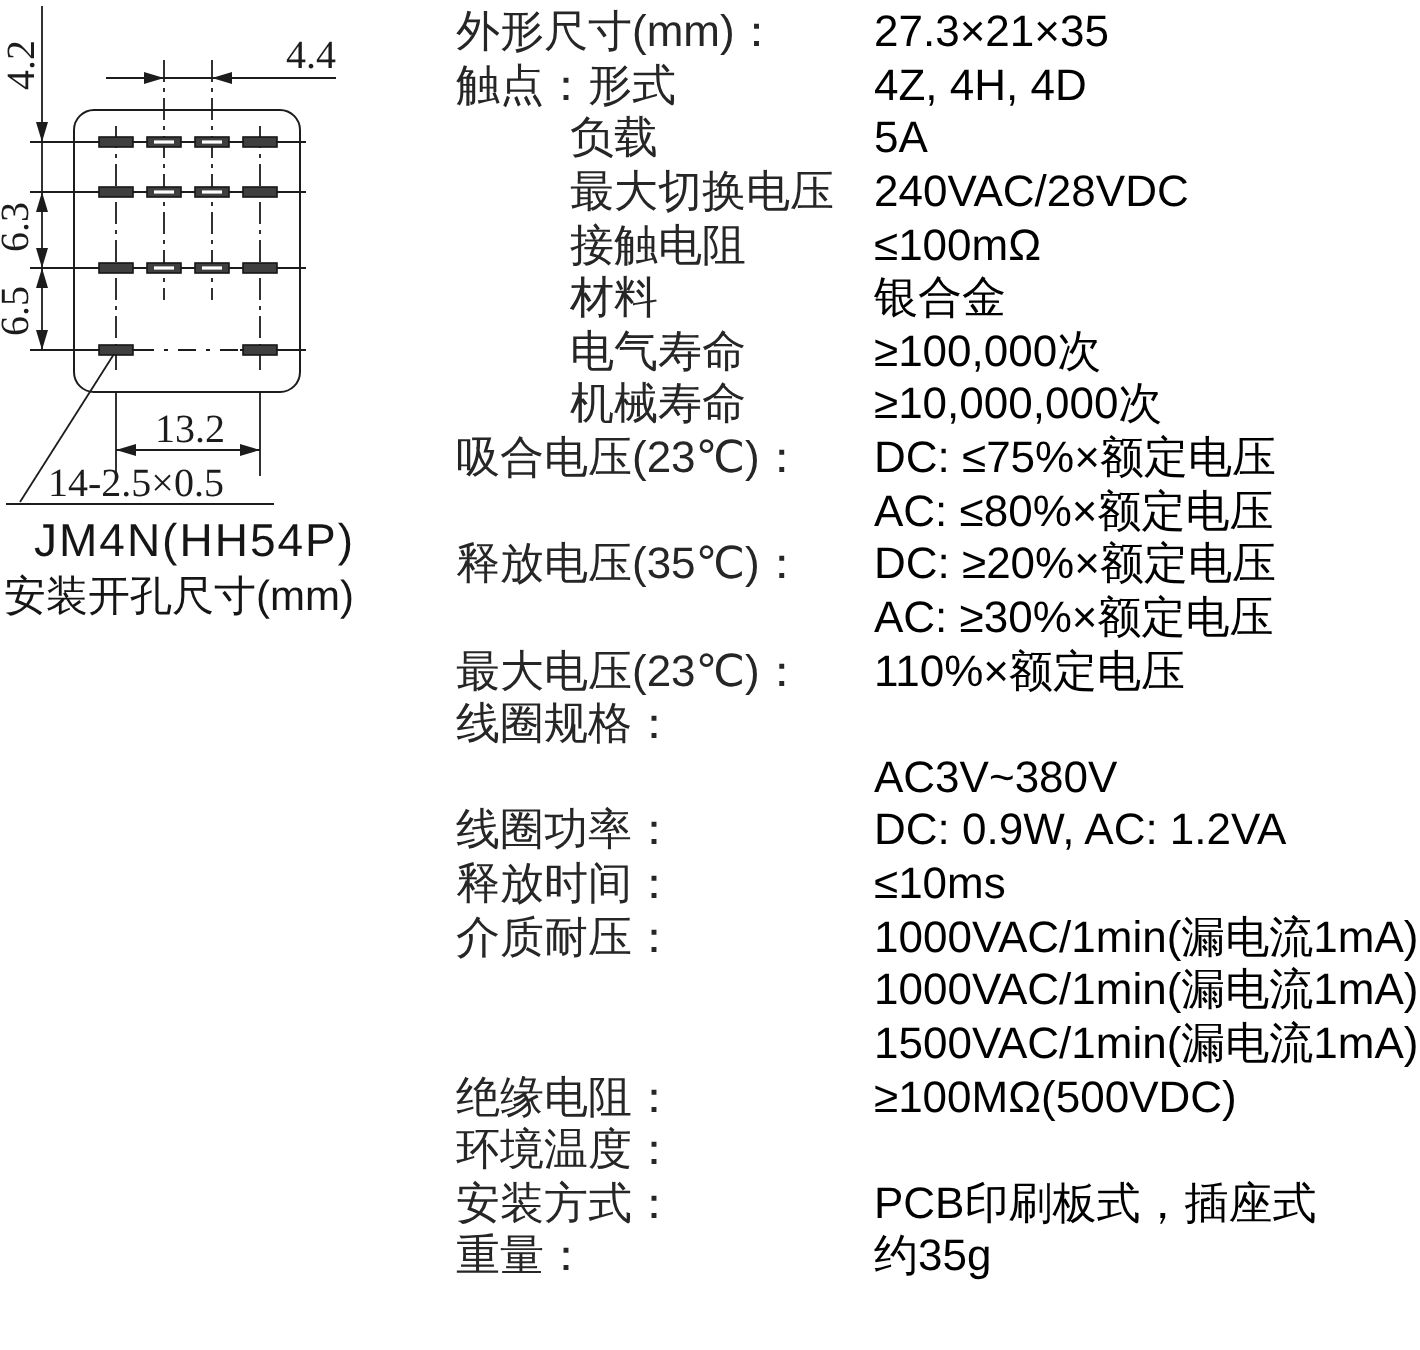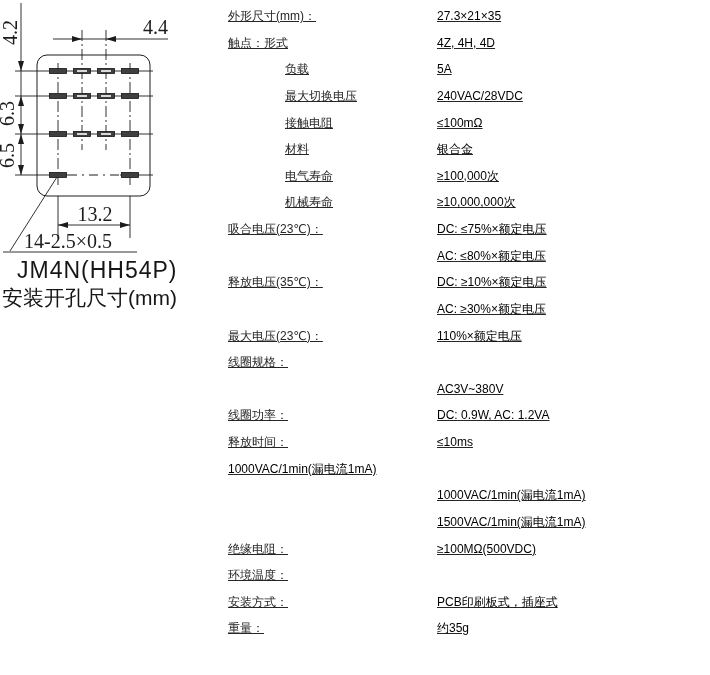--- a/index.html
+++ b/index.html
@@ -12,21 +12,21 @@
   .thin{stroke:#1c1c1c;stroke-width:0.9;fill:none;}
   .cline{stroke:#1c1c1c;stroke-width:0.9;fill:none;stroke-dasharray:11 3 2 3;}
   .dashmid{stroke:#1c1c1c;stroke-width:1;fill:none;stroke-dasharray:9 5 2 5;}
   .arrow{fill:#1c1c1c;stroke:none;}
   .pad{fill:#3f3f3f;stroke:#161616;stroke-width:0.8;}
   .padslit{fill:#ffffff;stroke:none;}
   .dimtext{font-family:"Liberation Serif","DejaVu Serif",serif;font-size:20px;fill:#1c1c1c;}
   .modeltext{font-family:"Liberation Sans","DejaVu Sans",sans-serif;font-size:23px;fill:#161616;letter-spacing:1px;}
   .captext{font-family:"Liberation Sans","DejaVu Sans",sans-serif;font-size:21px;fill:#161616;}
   .specs{position:absolute;left:228px;top:3px;width:480px;}
-  .spec-row{display:flex;height:26.64px;align-items:center;font-size:12px;line-height:26.64px;white-space:nowrap;text-decoration:underline;}
+  .spec-row{display:flex;height:26.64px;align-items:center;font-size:22px;line-height:26.64px;white-space:nowrap;}
   .spec-label{width:209px;flex:0 0 209px;color:#262626;}
   .spec-label.indent{padding-left:57px;box-sizing:border-box;}
   .spec-value{flex:1;color:#000000;}
 </style>
 </head>
 <body>
 
 <div class="page">
 
   <svg class="diagram" width="230" height="320" viewBox="0 0 230 320">
@@ -161,21 +161,21 @@
     <span class="spec-value">DC: ≤75%×额定电压</span>
   </div>
 
   <div class="spec-row">
     <span class="spec-label"></span>
     <span class="spec-value">AC: ≤80%×额定电压</span>
   </div>
 
   <div class="spec-row">
     <span class="spec-label">释放电压(35℃)：</span>
-    <span class="spec-value">DC: ≥10%×额定电压</span>
+    <span class="spec-value">DC: ≥20%×额定电压</span>
   </div>
 
   <div class="spec-row">
     <span class="spec-label"></span>
     <span class="spec-value">AC: ≥30%×额定电压</span>
   </div>
 
   <div class="spec-row">
     <span class="spec-label">最大电压(23℃)：</span>
     <span class="spec-value">110%×额定电压</span>
@@ -195,20 +195,21 @@
     <span class="spec-value">DC: 0.9W, AC: 1.2VA</span>
   </div>
 
 
   <div class="spec-row">
     <span class="spec-label">释放时间：</span>
     <span class="spec-value">≤10ms</span>
   </div>
 
   <div class="spec-row">
+    <span class="spec-label">介质耐压：</span>
     <span class="spec-value">1000VAC/1min(漏电流1mA)</span>
   </div>
 
   <div class="spec-row">
     <span class="spec-label"></span>
     <span class="spec-value">1000VAC/1min(漏电流1mA)</span>
   </div>
 
   <div class="spec-row">
     <span class="spec-label"></span>

